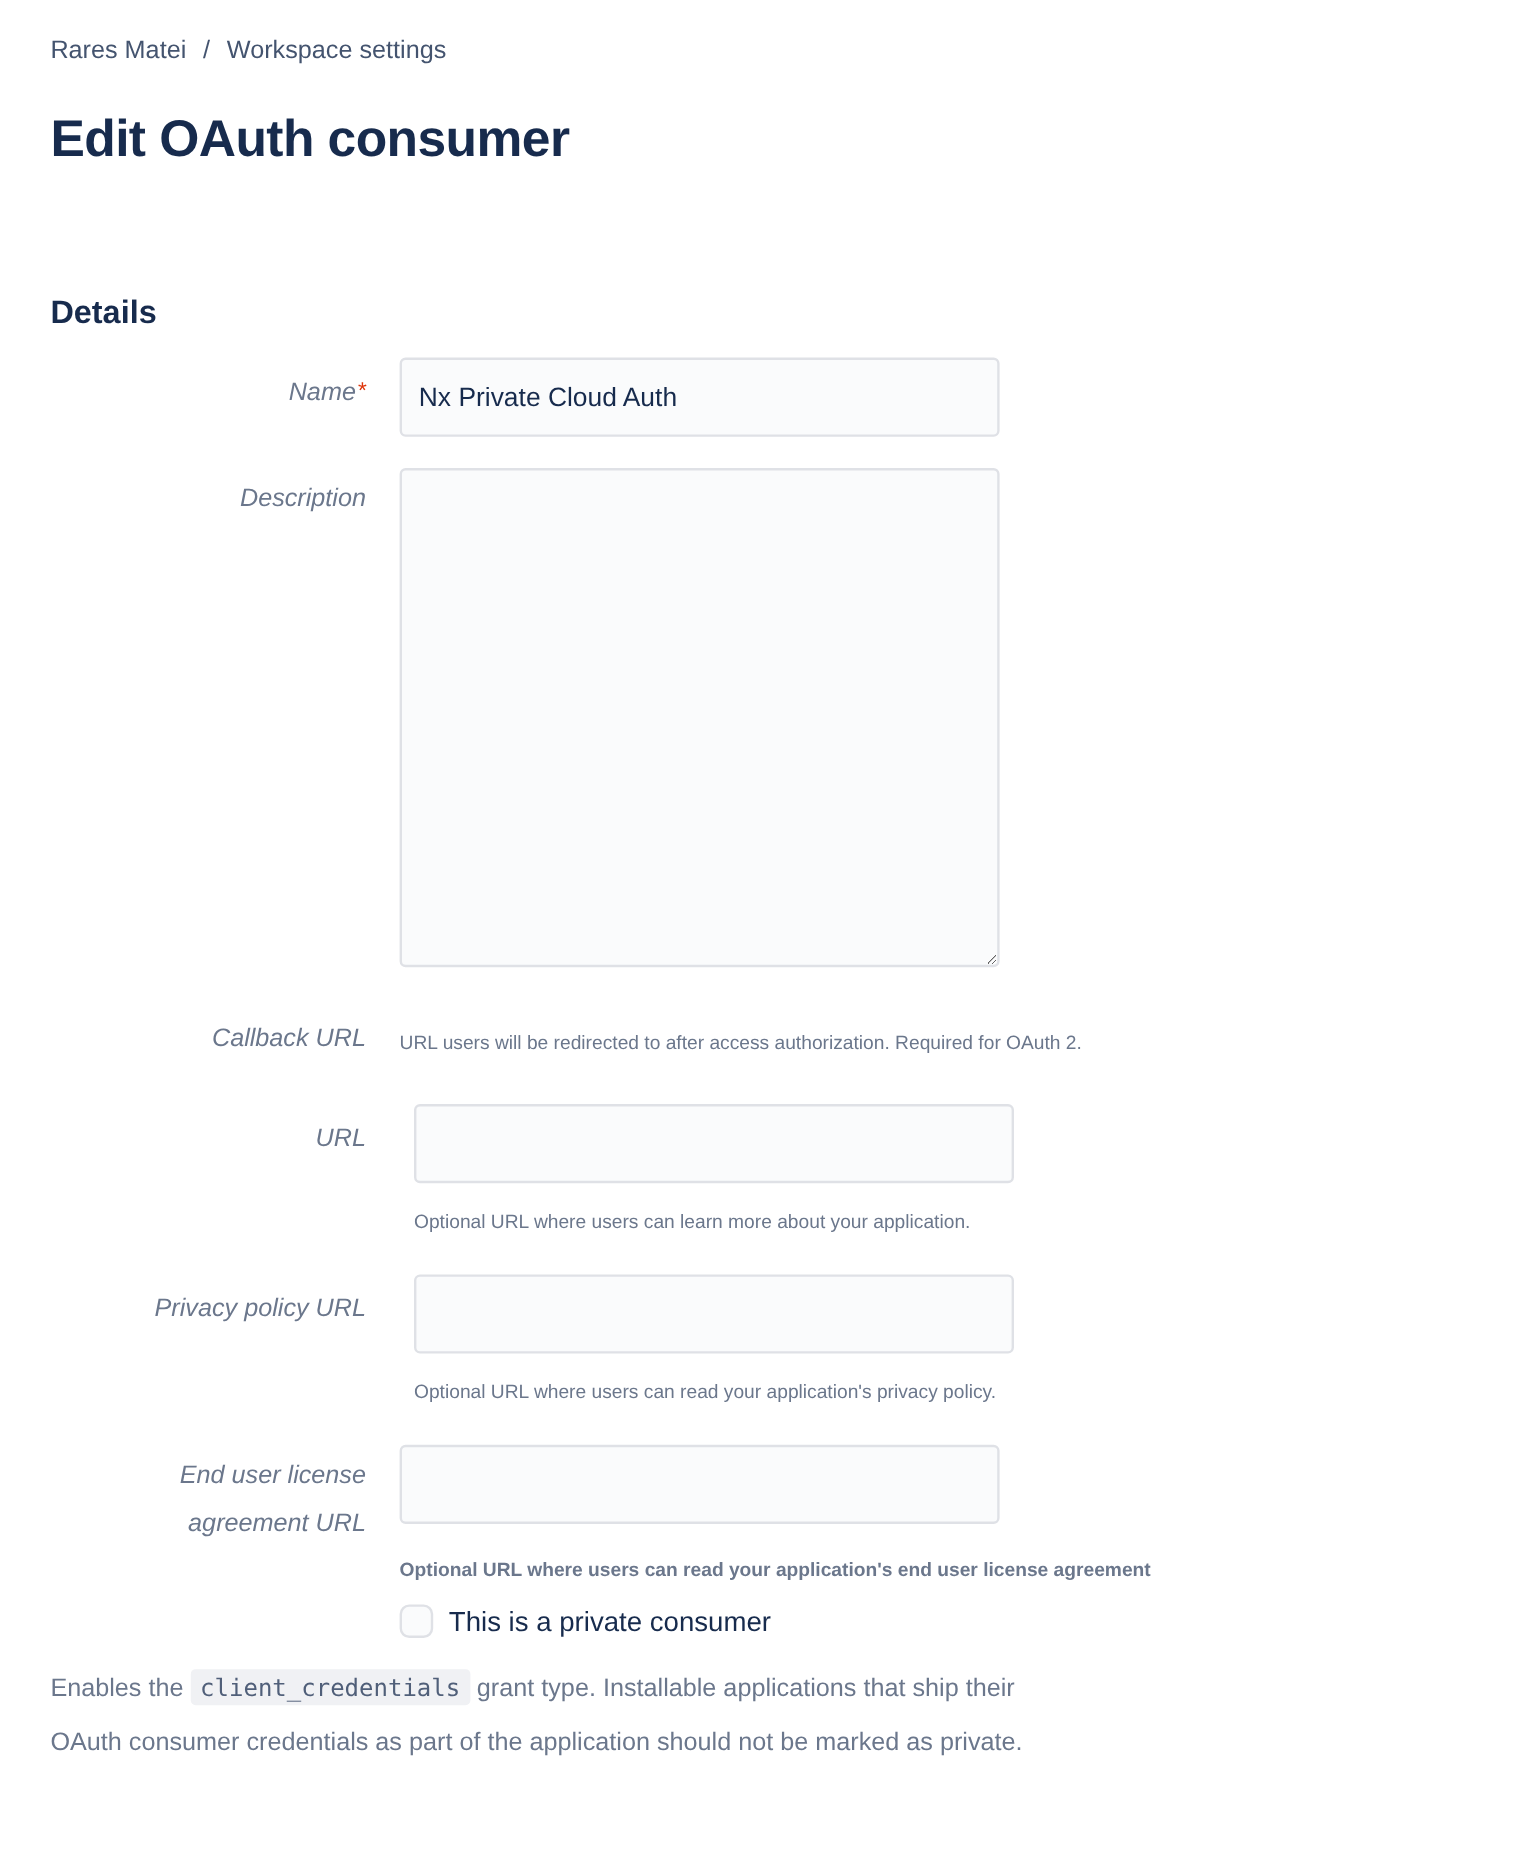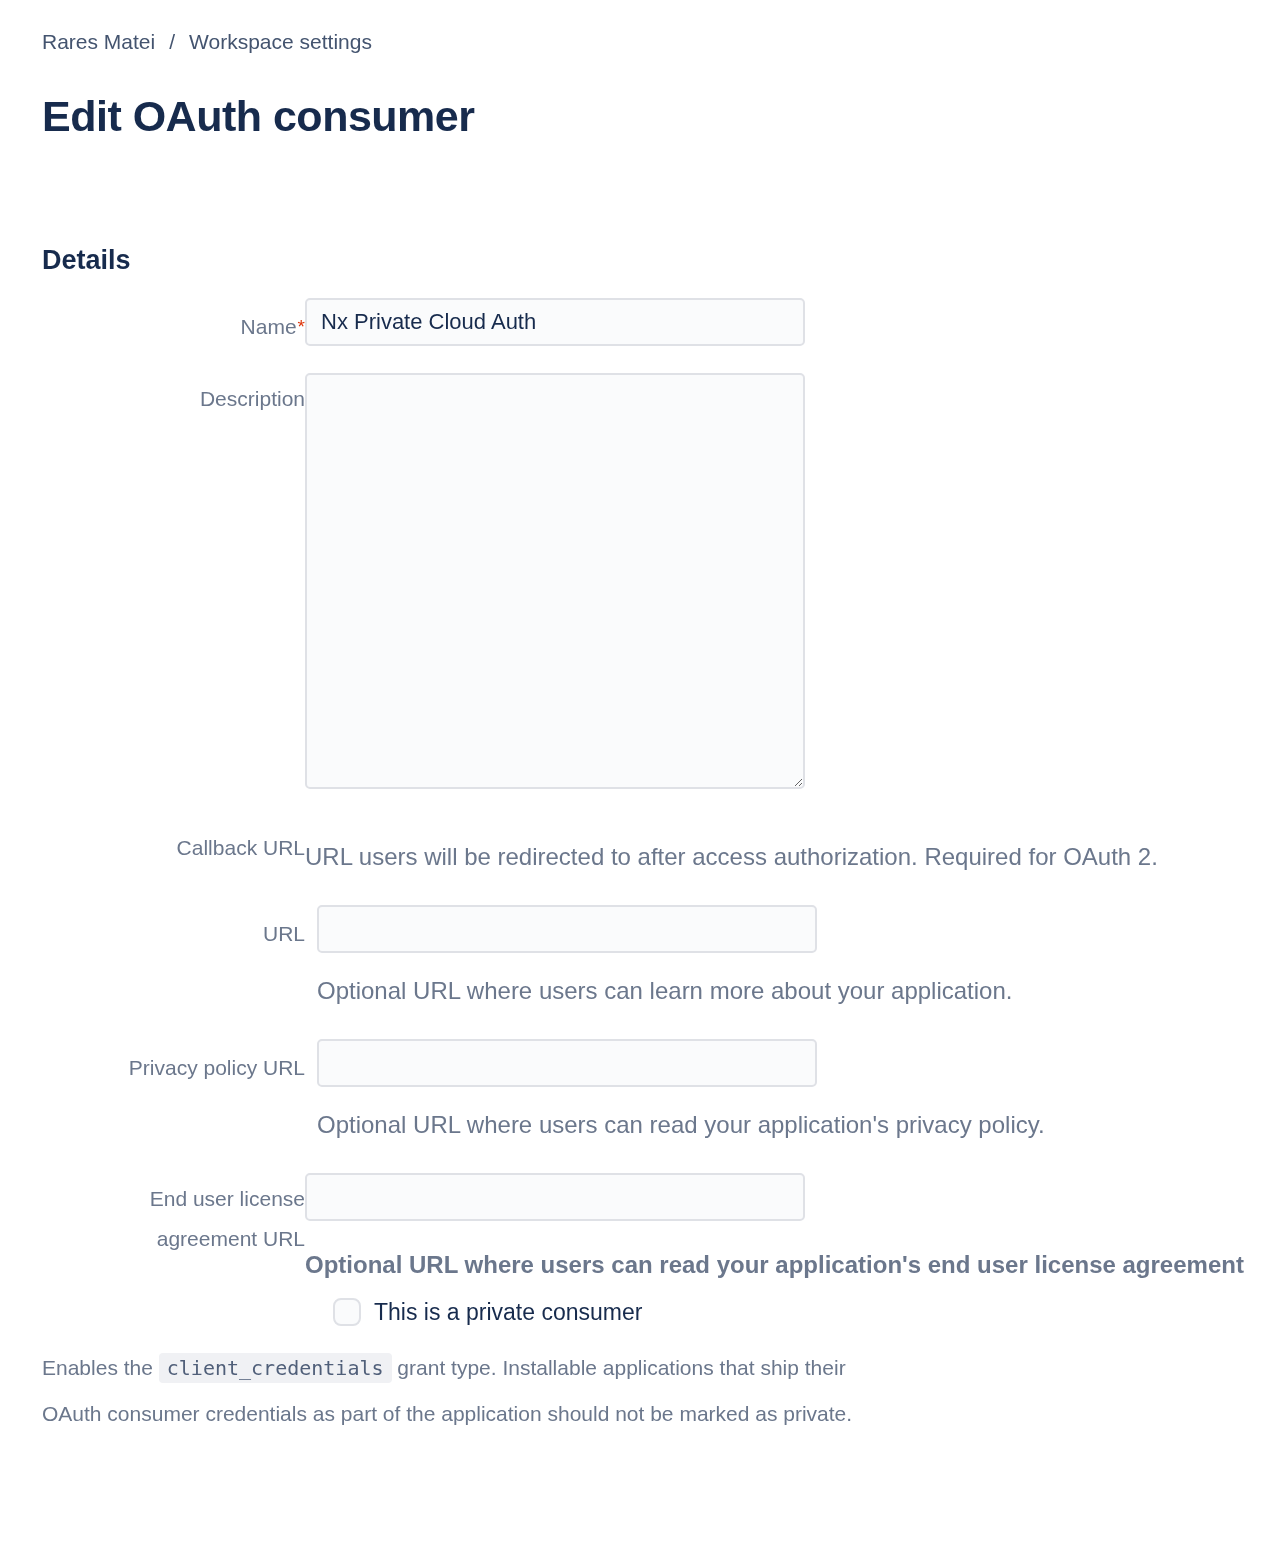--- a/index.html
+++ b/index.html
@@ -43,62 +43,64 @@
     font-size: 27px;
     font-weight: 700;
     color: #172B4D;
   }
 
   
   .form { margin-top: 22px; }
   .form-row { display: flex; margin-bottom: 26px; }
   .label-col {
     width: 263px;
+    margin-right: 28px;
     text-align: right;
     font-size: 21px;
     color: #6B778C;
     line-height: 40px;
     padding-top: 9px;
     flex: none;
+    font-style: italic;
   }
   .label-col.top-align { padding-top: 6px; }
   .label-col .label-narrow {
     display: inline-block;
     max-width: 232px;
     line-height: 40px;
   }
   .field-col { flex: 1 1 auto; min-width: 0; }
   .required {
     color: #DE350B;
     font-size: 19px;
     vertical-align: top;
     margin-left: 1px;
   }
 
   input.text-input, textarea.text-area {
     width: 500px;
-    height: 48px;
+    height: 66px;
     background: #FAFBFC;
     border: 2px solid #DFE1E6;
     border-radius: 5px;
     font-family: "Liberation Sans", sans-serif;
     font-size: 22px;
     color: #172B4D;
     padding: 0 14px;
     outline: none;
   }
   textarea.text-area {
     height: 416px;
     padding: 12px 14px;
     resize: both;
     line-height: 1.4;
   }
   .help-text {
     margin-top: 24px;
-    font-size: 24px;
+    font-size: 16px;
     color: #6B778C;
     white-space: nowrap;
   }
   .row-callback { margin-bottom: 34px; }
   .row-gap-lg { margin-bottom: 34px; gap: 12px; }
 
   
   .checkbox-row {
     display: flex;
     align-items: center;

